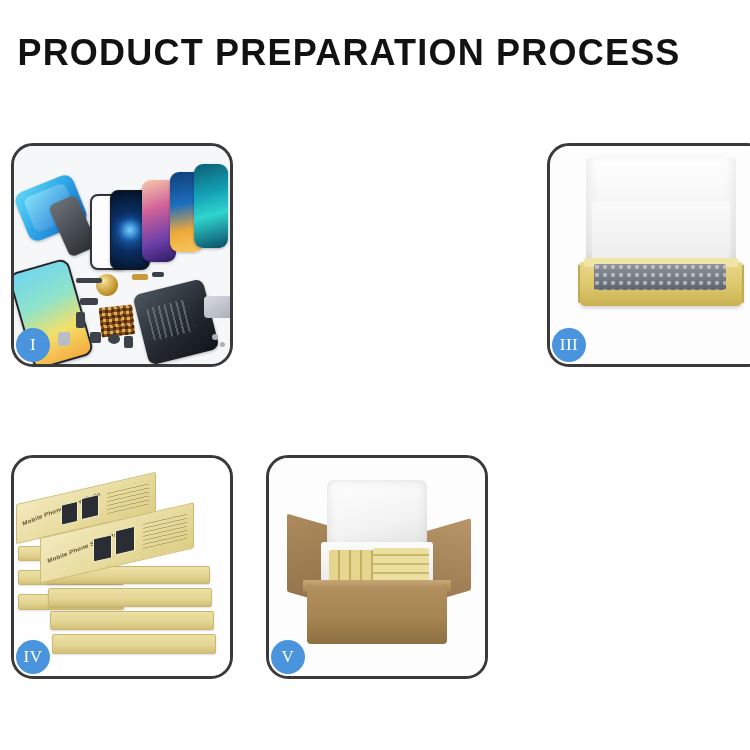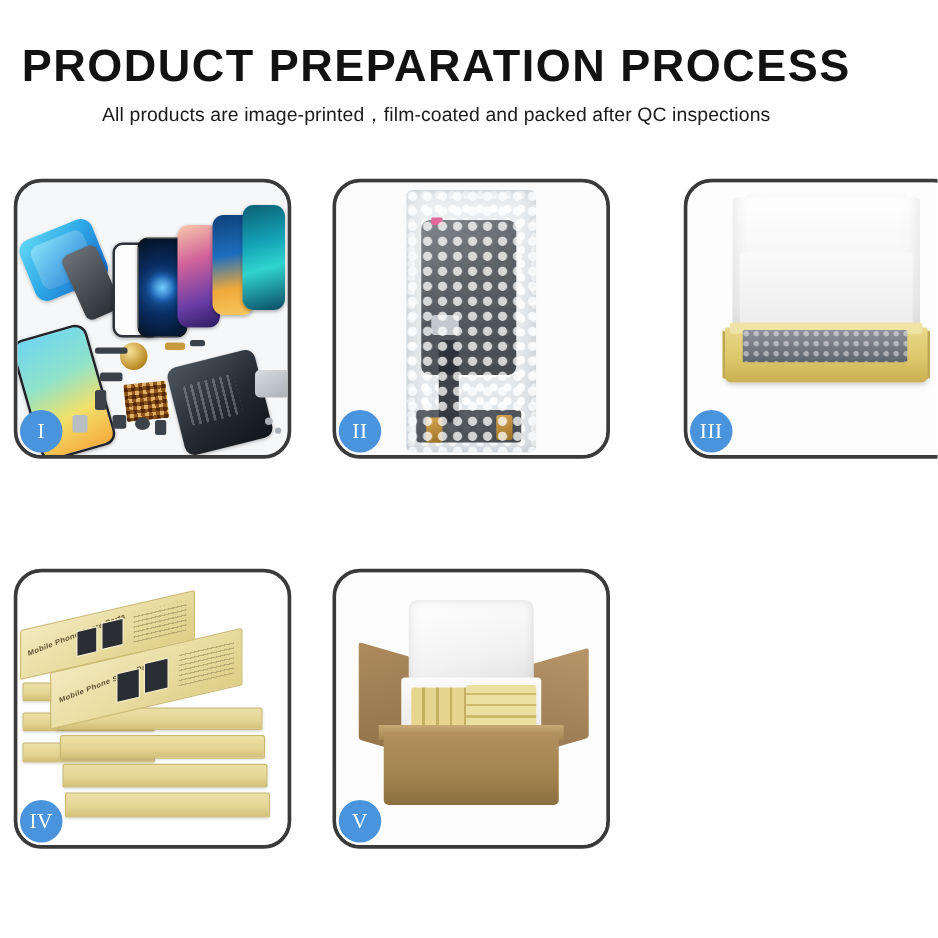--- a/index.html
+++ b/index.html
@@ -449,21 +449,20 @@
     position: absolute;
     left: 92px; top: 58px; width: 2px; height: 104px;
     background: rgba(120,98,62,.55);
   }
 </style>
 </head>
 <body>
 
 <div id="header">
   <h1 id="page-title">PRODUCT PREPARATION PROCESS</h1>
-  <p id="page-subtitle">All products are image-printed，film-coated and packed after QC inspections</p>
 </div>
 
 <div id="panel-grid">
 
   <div class="panel r0 c0">
     <div class="panel-photo p1">
       <div class="ph ph-blue"></div>
       <div class="ph ph-dark"></div>
       <div class="ph ph-white"></div>
       <div class="ph ph-blk"></div>
@@ -483,35 +482,20 @@
       <div class="dot" style="left:94px;top:188px;width:12px;height:10px;border-radius:50%;"></div>
       <div class="dot" style="left:110px;top:190px;width:9px;height:12px;"></div>
       <div class="dot" style="left:44px;top:186px;width:12px;height:14px;background:#b9bec4;"></div>
       <div class="dot" style="left:198px;top:188px;width:6px;height:6px;border-radius:50%;background:#aab0b6;"></div>
       <div class="dot" style="left:206px;top:196px;width:5px;height:5px;border-radius:50%;background:#aab0b6;"></div>
       <div class="dot" style="left:190px;top:150px;width:28px;height:22px;border-radius:4px;background:linear-gradient(150deg,#d7dce1,#aab0b6);"></div>
     </div>
     <div class="badge">I</div>
   </div>
 
-  <div class="panel r0 c1">
-    <div class="panel-photo p2">
-      <div class="bubble-bag">
-        <div class="lcd"></div>
-        <div class="pink-tab"></div>
-        <div class="lcd-conn"></div>
-        <div class="lcd-flex"></div>
-        <div class="lcd-base"></div>
-        <div class="lcd-gold" style="left:16px;top:182px;"></div>
-        <div class="lcd-gold" style="left:72px;top:180px;"></div>
-        <div class="bubble-overlay"></div>
-      </div>
-    </div>
-    <div class="badge">II</div>
-  </div>
 
   <div class="panel r0 c2">
     <div class="panel-photo p3">
       <div class="b3-lid-top"></div>
       <div class="b3-lid"></div>
       <div class="b3-foam"></div>
       <div class="b3-side-l"></div>
       <div class="b3-side-r"></div>
       <div class="b3-tray"></div>
       <div class="b3-tray-lip"></div>

